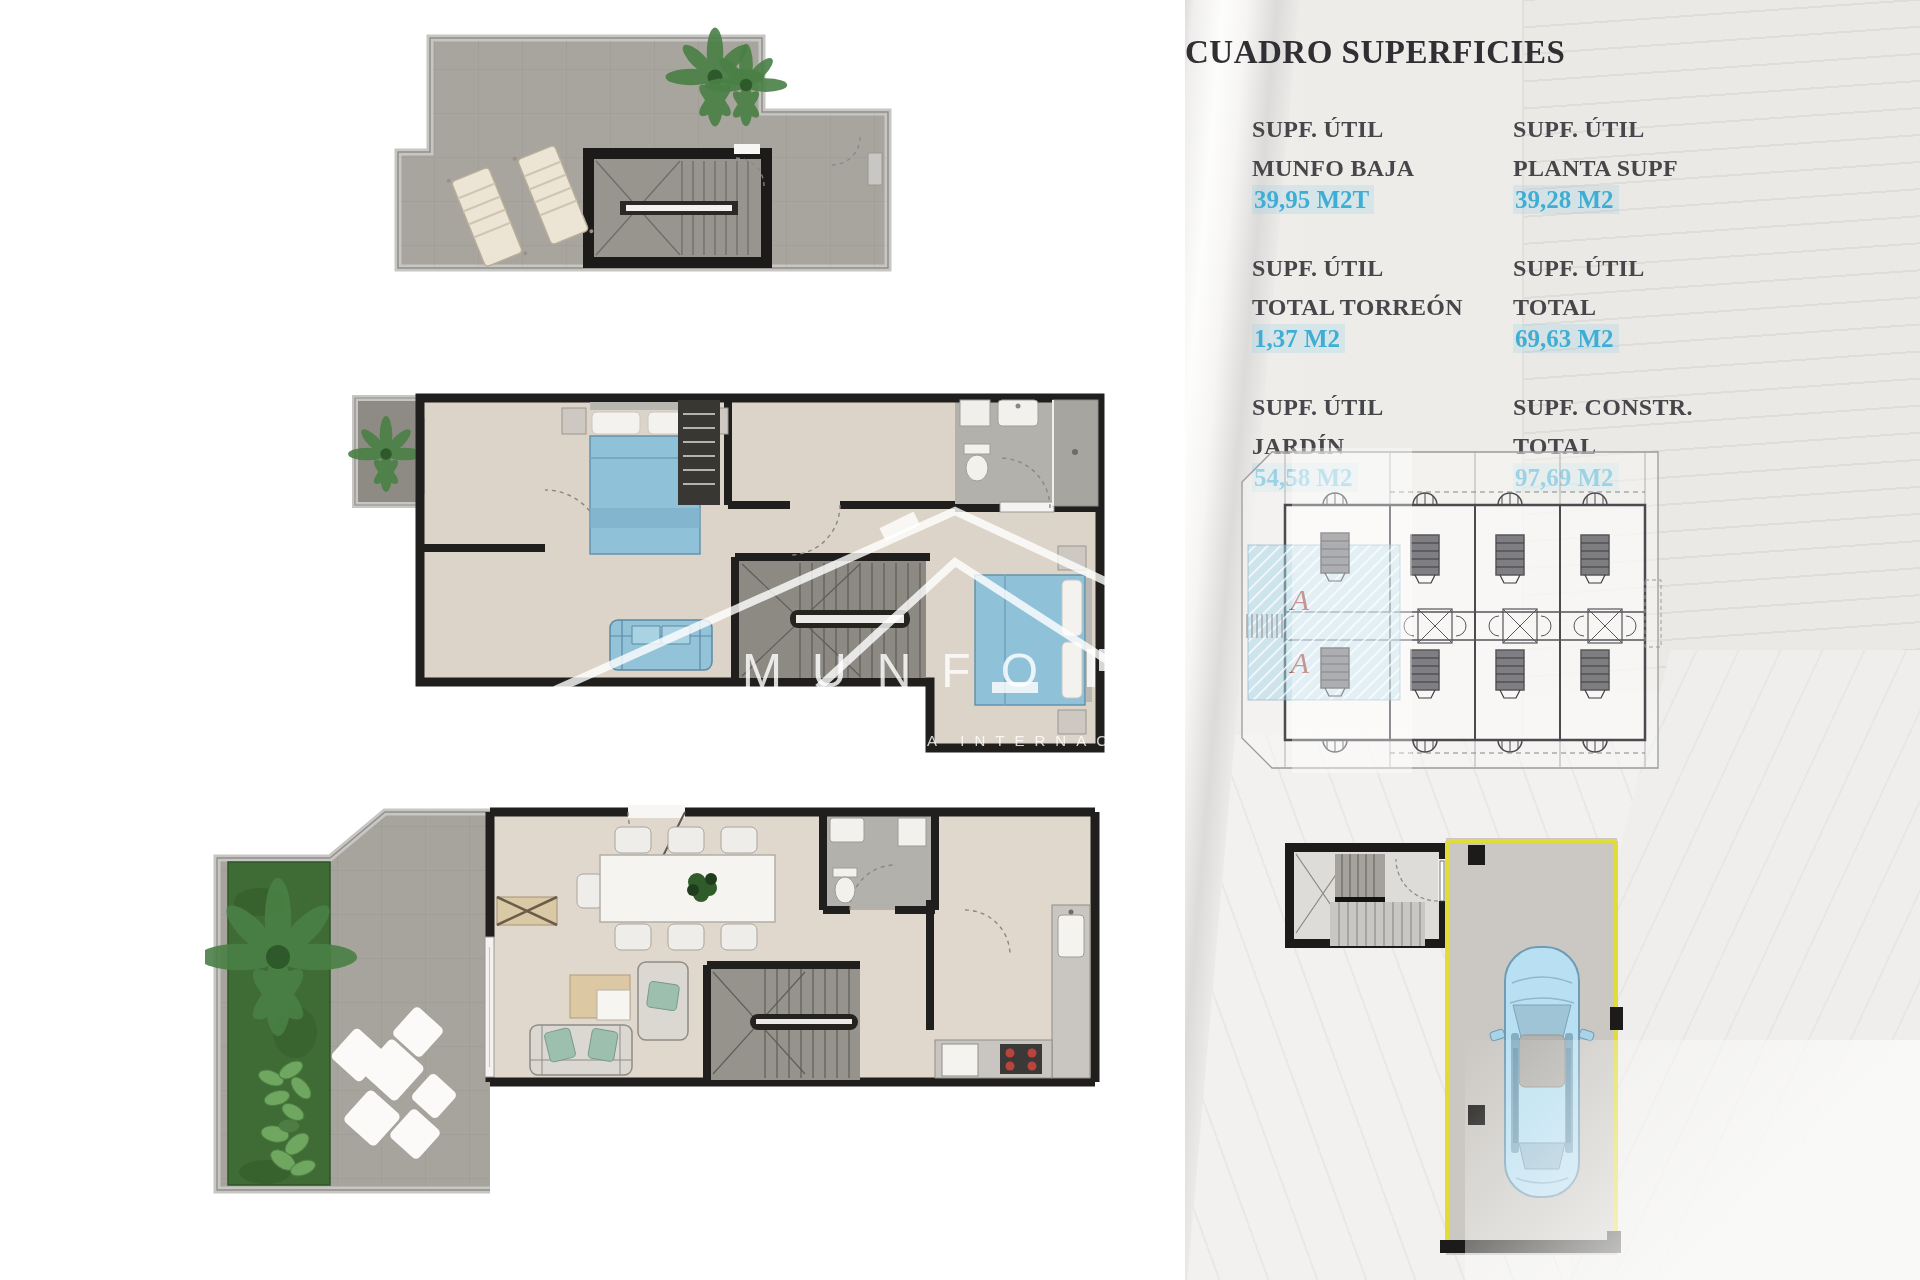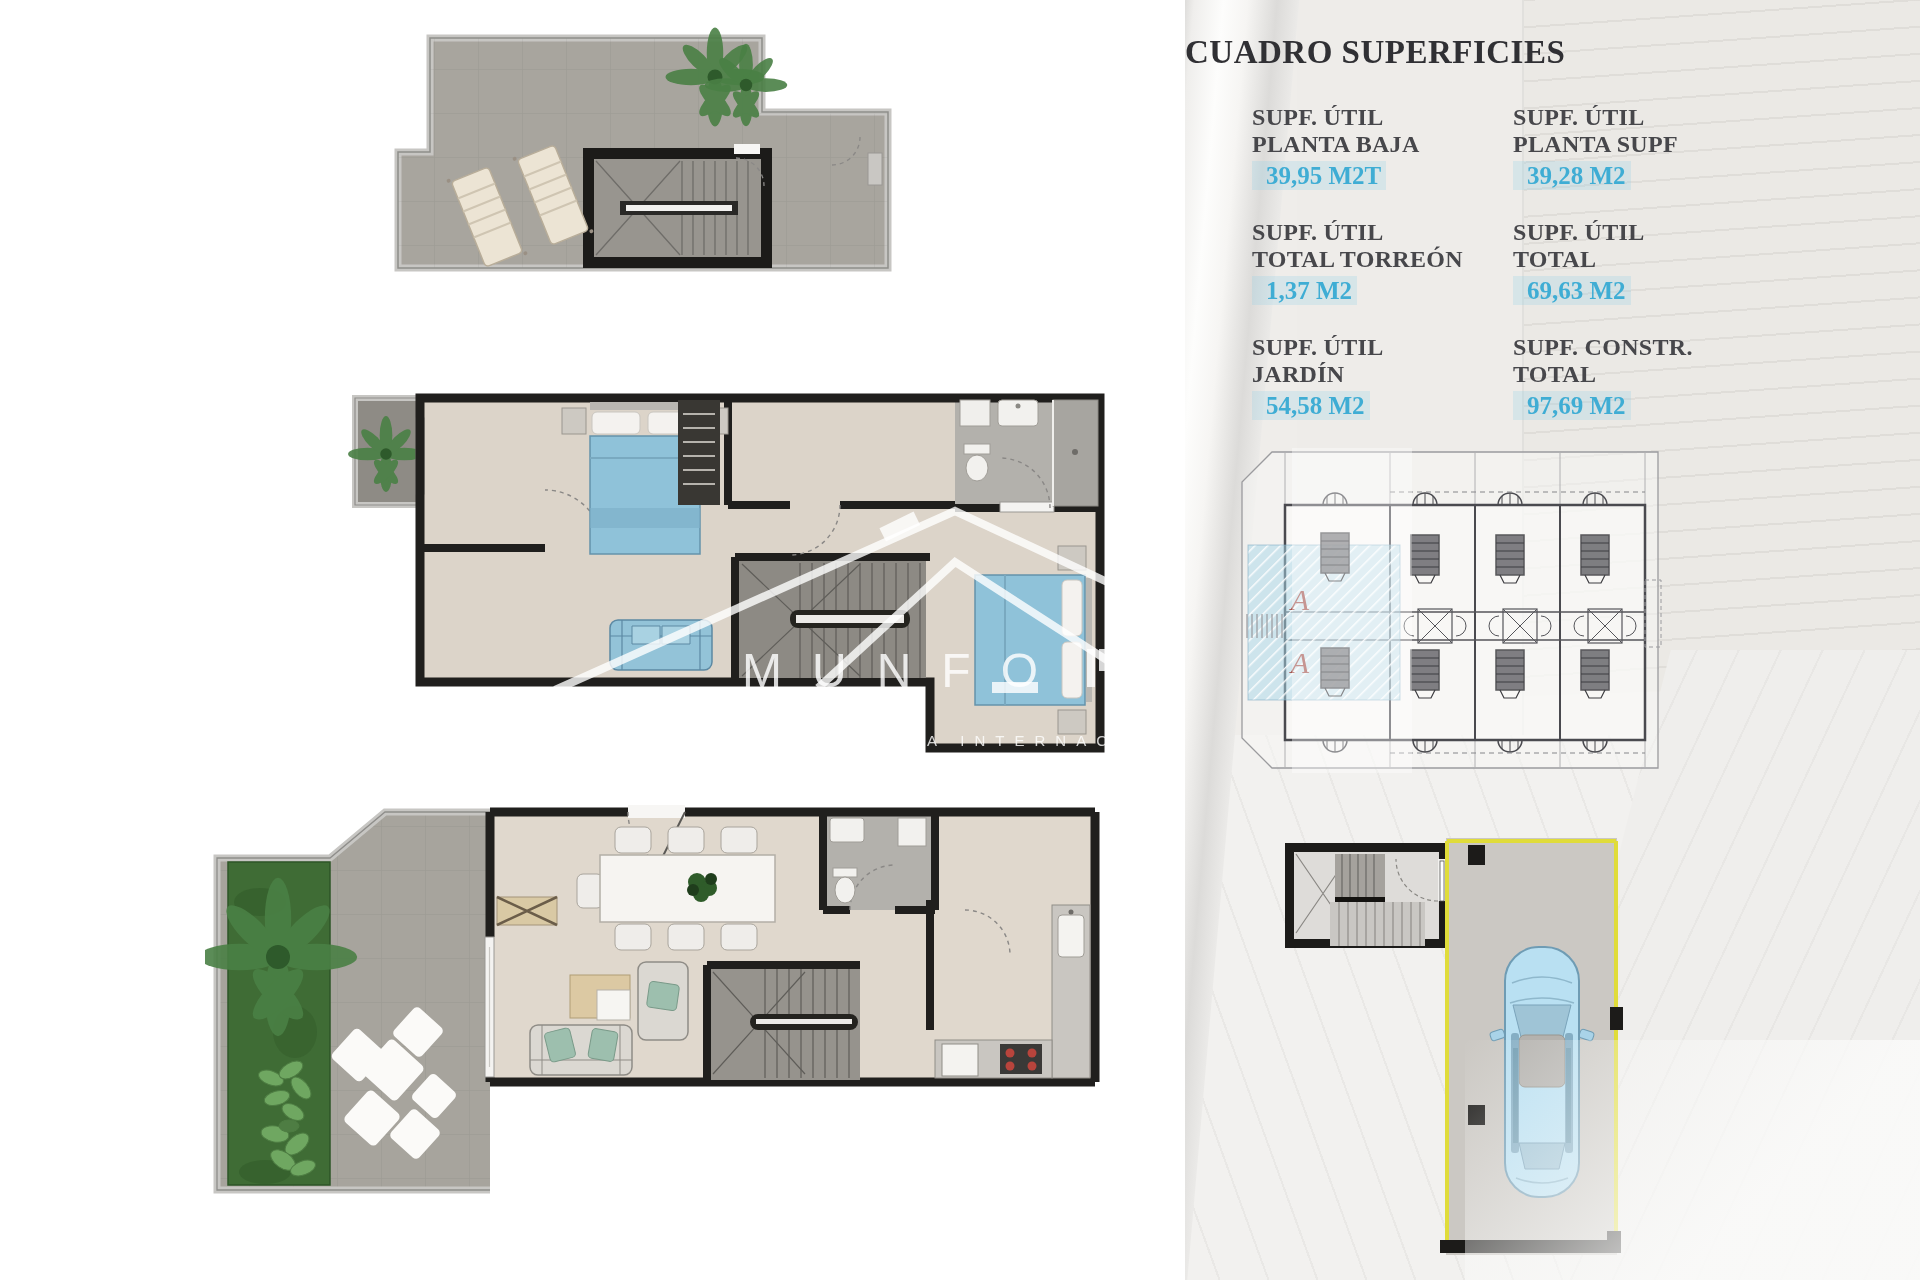--- a/index.html
+++ b/index.html
@@ -21,23 +21,23 @@
     clip-path:polygon(28% 0,100% 0,100% 100%,0 100%,0 62%);}
   .bg-pilaster{left:-6px;top:-20px;width:122px;height:1340px;
     background:linear-gradient(90deg,#cfcecc 0%,#efeeec 14%,#fdfdfc 38%,#f6f5f3 58%,#dcdbd9 82%,#ebeae8 100%);
     transform:skewX(-5deg);transform-origin:top left;}
   .bg-fade{left:280px;top:1040px;width:455px;height:240px;
     background:linear-gradient(135deg,rgba(247,246,245,0) 0%,rgba(250,250,249,.9) 65%);}
 
   #panel-title{left:0;top:34px;width:560px;text-align:left;
     font-size:33px;font-weight:700;letter-spacing:.5px;color:#303034;}
   #entries{left:67px;top:104px;display:grid;grid-template-columns:261px 240px;row-gap:29px;}
-  .entry .ln{font-size:24px;line-height:27px;font-weight:600;letter-spacing:.3px;color:#47474b;}
+  .entry .ln{font-size:24px;line-height:27px;font-weight:600;letter-spacing:.3px;color:#47474b;margin-top:12px;}
   .entry .val{margin-top:3px;font-size:25px;line-height:29px;font-weight:600;color:#3fadd4;
-    display:inline-block;background:rgba(145,208,233,.25);padding:0 5px 0 14px;}
+    display:inline-block;background:rgba(145,208,233,.25);padding:0 5px 0 2px;}
 
   
   #watermark{left:538px;top:468px;width:615px;height:300px;overflow:hidden;pointer-events:none;}
 </style>
 </head>
 <body>
 
 <div id="stage">
 
   <svg class="abs" style="left:390px;top:25px" width="520" height="250" viewBox="0 0 520 250">
@@ -318,21 +318,21 @@
     <div class="abs bg-tile-mid"></div>
     <div class="abs bg-walk"></div>
     <div class="abs bg-br"></div>
     <div class="abs bg-pilaster"></div>
 
     <div id="panel-title" class="abs">CUADRO SUPERFICIES</div>
 
     <div id="entries" class="abs">
       <div class="entry">
         <div class="ln">SUPF. ÚTIL</div>
-        <div class="ln">PLANTA BAJA</div>
+        <div class="ln">MUNFO BAJA</div>
         <div><span class="val">39,95 M2T</span></div>
       </div>
       <div class="entry">
         <div class="ln">SUPF. ÚTIL</div>
         <div class="ln">PLANTA SUPF</div>
         <div><span class="val">39,28 M2</span></div>
       </div>
       <div class="entry">
         <div class="ln">SUPF. ÚTIL</div>
         <div class="ln">TOTAL TORREÓN</div>

